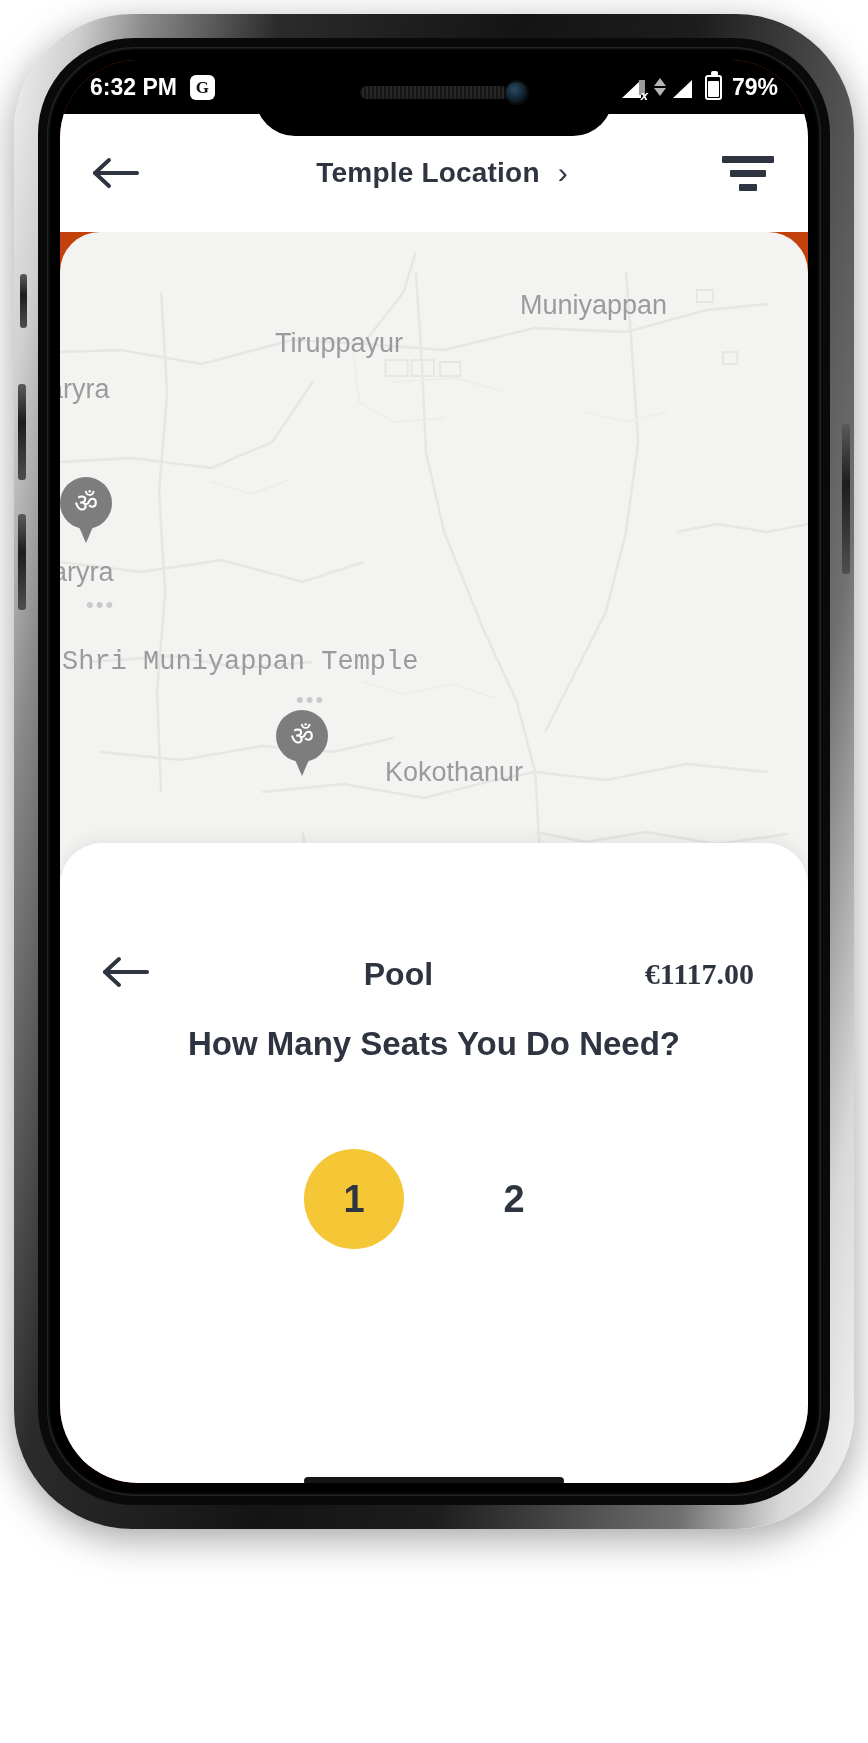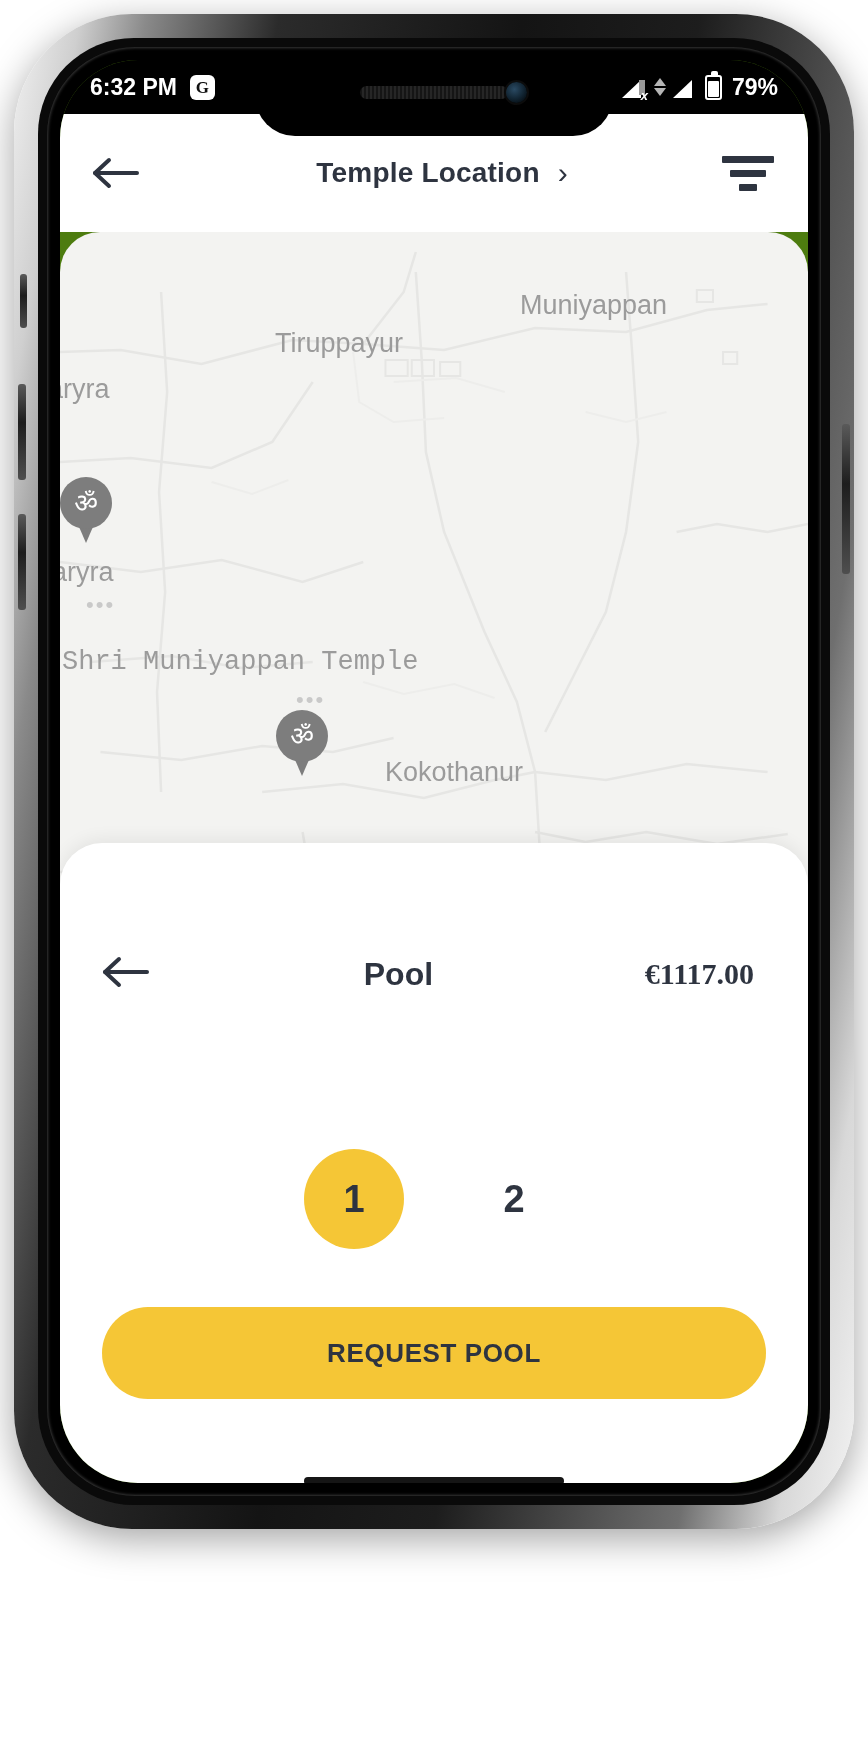--- a/index.html
+++ b/index.html
@@ -22,21 +22,21 @@
     position:absolute; left:24px; top:24px; right:24px; bottom:24px;
     border-radius:96px; background:#0a0a0a;
   }
   .phone-bezel{
     position:absolute; left:9px; top:9px; right:9px; bottom:9px;
     border-radius:88px; background:#000;
     box-shadow:inset 0 0 3px 1px #3a3a3a;
   }
   .screen{
     position:absolute; left:13px; top:13px; right:13px; bottom:13px;
-    border-radius:78px; overflow:hidden; background:#4d7c0f;
+    border-radius:78px; overflow:hidden; background:#c2410c;
   }
 
   
   .btn-side{ position:absolute; background:linear-gradient(180deg,#5a5a5a,#1d1d1d 40%,#4e4e4e); border-radius:3px; }
   .btn-silent{ left:6px; top:260px; width:7px; height:54px; }
   .btn-volup{  left:4px; top:370px; width:8px; height:96px; }
   .btn-voldn{  left:4px; top:500px; width:8px; height:96px; }
   .btn-power{  right:4px; top:410px; width:8px; height:150px; }
 
   
@@ -312,27 +312,27 @@
               <div class="sheet-back">
                 <svg width="48" height="34" viewBox="0 0 48 34">
                   <path d="M3 17 H45" stroke="#2e3440" stroke-width="4" stroke-linecap="round" fill="none"></path>
                   <path d="M17 4 L3 17 L17 30" stroke="#2e3440" stroke-width="4" stroke-linecap="round" stroke-linejoin="round" fill="none"></path>
                 </svg>
               </div>
               <div class="sheet-title">Pool</div>
               <div class="sheet-price">€1117.00</div>
             </div>
 
+            <div class="sheet-q">How Many Seats You Do Need?</div>
 
             <div class="seats">
               <div class="seat active">1</div>
               <div class="seat">2</div>
             </div>
 
-            <div class="cta">REQUEST POOL</div>
           </div>
 
           <div class="homebar"></div>
         </div>
       </div>
     </div>
   </div>
 </div>
 
 </body></html>

